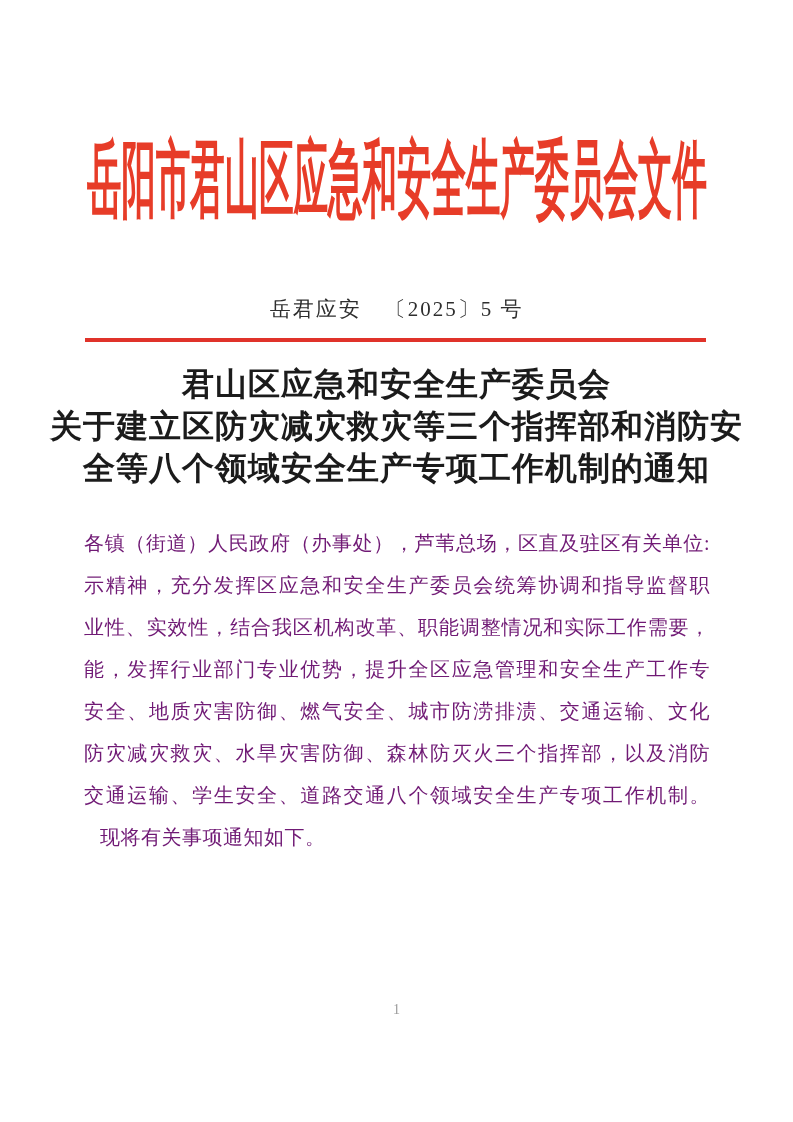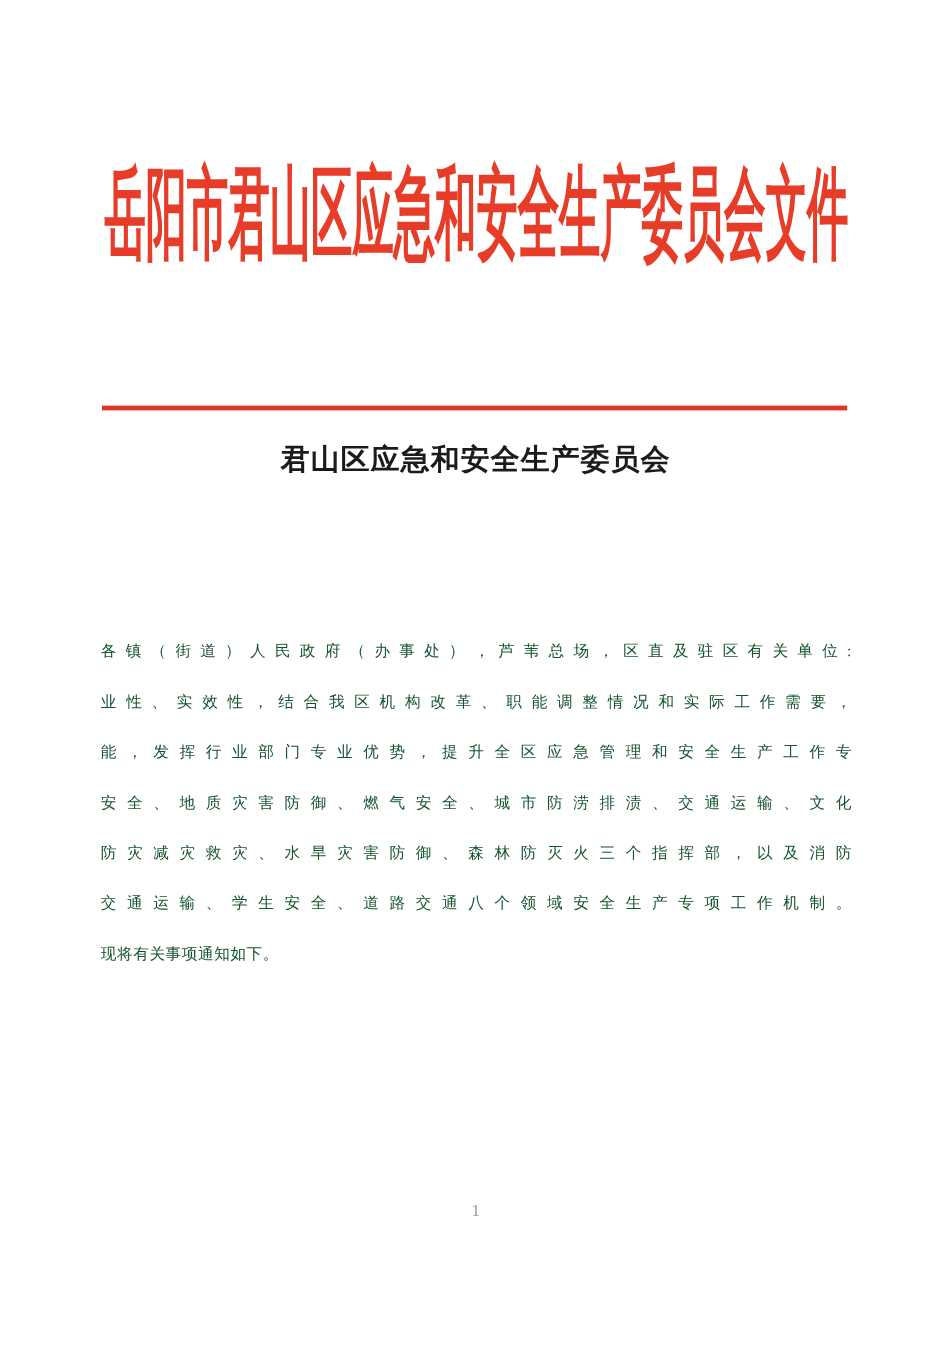--- a/index.html
+++ b/index.html
@@ -61,53 +61,54 @@
     background: #e0332a;
   }
 
   
   .doc-title {
     position: absolute;
     top: 363px;
     left: 0;
     width: 793px;
     text-align: center;
-    font-size: 24px;
+    font-size: 32px;
     line-height: 42px;
     font-weight: 700;
     color: #1b1b1b;
     letter-spacing: 1px;
   }
 
   
   .doc-body {
     position: absolute;
     top: 522px;
     left: 84px;
     width: 626px;
-    font-size: 13px;
-    color: #14532d;
+    font-size: 20px;
+    color: #701a75;
     letter-spacing: 0.5px;
   }
   .body-line {
     height: 42px;
     line-height: 42px;
     white-space: normal;
     overflow: hidden;
   }
   .jfull {
     text-align: justify;
     text-align-last: justify;
     text-justify: inter-character;
   }
   .indent2 {
     text-indent: 2em;
   }
   .jleft {
     text-align: left;
+    margin-left: 16px;
   }
 
   
   .page-number {
     position: absolute;
     top: 1002px;
     left: 0;
     width: 793px;
     text-align: center;
     font-size: 14px;
@@ -116,29 +117,33 @@
 </style>
 </head>
 <body>
 
 <div class="page">
 
   <div class="red-header">
     <span class="red-header-text">岳阳市君山区应急和安全生产委员会文件</span>
   </div>
 
+  <div class="doc-number">岳君应安　〔2025〕5 号</div>
 
   <div class="red-rule"></div>
 
   <div class="doc-title">
     <div class="title-line">君山区应急和安全生产委员会</div>
+    <div class="title-line">关于建立区防灾减灾救灾等三个指挥部和消防安</div>
+    <div class="title-line">全等八个领域安全生产专项工作机制的通知</div>
   </div>
 
   <div class="doc-body">
     <div class="body-line jfull">各镇（街道）人民政府（办事处），芦苇总场，区直及驻区有关单位:</div>
+    <div class="body-line jfull">示精神，充分发挥区应急和安全生产委员会统筹协调和指导监督职</div>
     <div class="body-line jfull">业性、实效性，结合我区机构改革、职能调整情况和实际工作需要，</div>
     <div class="body-line jfull">能，发挥行业部门专业优势，提升全区应急管理和安全生产工作专</div>
     <div class="body-line jfull">安全、地质灾害防御、燃气安全、城市防涝排渍、交通运输、文化</div>
     <div class="body-line jfull">防灾减灾救灾、水旱灾害防御、森林防灭火三个指挥部，以及消防</div>
     <div class="body-line jfull">交通运输、学生安全、道路交通八个领域安全生产专项工作机制。</div>
     <div class="body-line jleft">现将有关事项通知如下。</div>
   </div>
 
   <div class="page-number">1</div>
 

